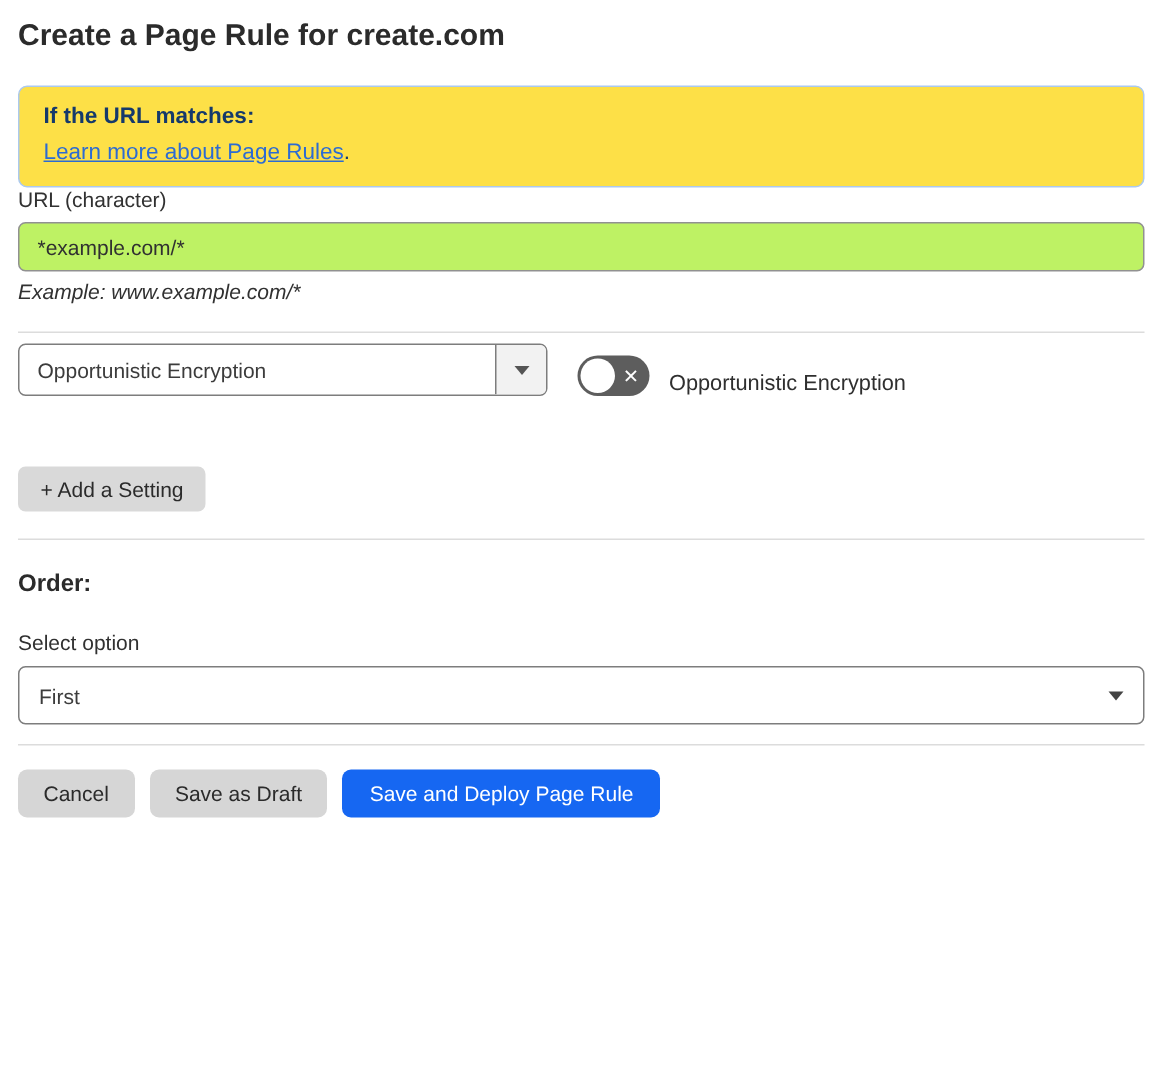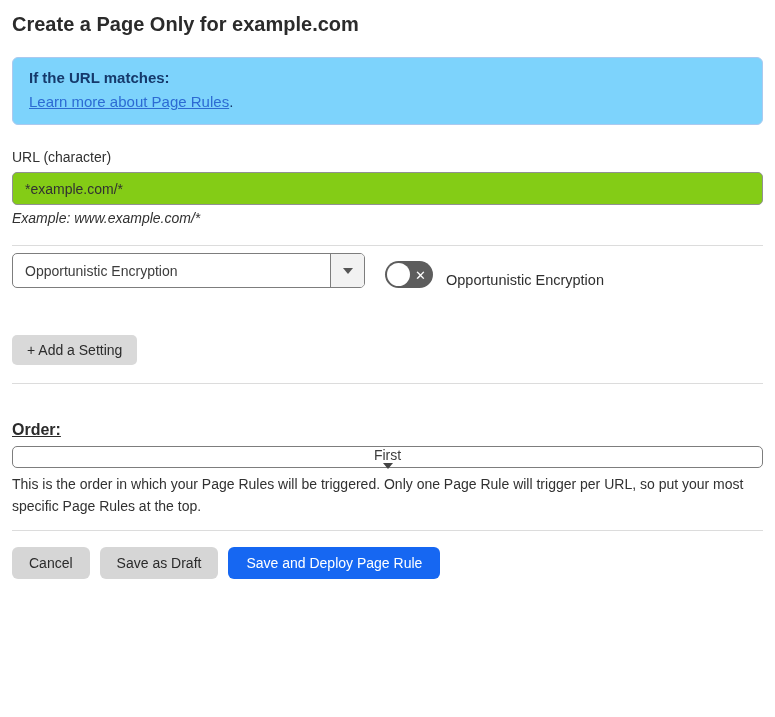--- a/index.html
+++ b/index.html
@@ -11,43 +11,42 @@
     overflow: hidden;
   }
   .page { padding: 10px 12px 0 12px; }
 
   .page-title {
     font-size: 20px; font-weight: 700; color: #2b2b2b;
     line-height: 28px; margin-bottom: 19px;
   }
 
   .info-box {
-    background: #7dd3fc;
+    background: #fde047;
     border: 1px solid #abc9ef;
     border-radius: 6px;
     padding: 8px 16px 10px 16px;
     color: #15396b;
     font-size: 15px;
     line-height: 24px;
-    margin-bottom: 24px;
   }
   .info-box .info-heading { font-weight: 700; }
   .info-box .info-body { max-width: 700px; }
   .info-box a {
     color: #2c6bd3; text-decoration: underline; cursor: pointer;
   }
 
   .field-label { font-size: 14px; line-height: 17px; color: #313131; margin-bottom: 6px; }
 
   .text-input {
     display: block; width: 100%; height: 33px;
     border: 1px solid #919191; border-radius: 5px;
     padding: 0 12px; font-size: 14px; color: #313131;
     font-family: "Liberation Sans", sans-serif;
-    background: #84cc16; outline: none;
+    background: #bef264; outline: none;
   }
   .field-helper { font-size: 14px; line-height: 17px; margin-top: 5px; color: #313131; font-style: italic; }
 
   .divider { border: none; border-top: 1px solid #dcdcdc; margin: 18px 0 0 0; }
 
   .section-heading {
     font-size: 16px; font-weight: 700; color: #2b2b2b;
     line-height: 19px; margin-top: 18px;
   }
 
@@ -98,52 +97,51 @@
   .btn {
     font-family: "Liberation Sans", sans-serif;
     font-size: 14px; border: none; border-radius: 5px;
     cursor: pointer; color: #2b2b2b;
   }
   .add-setting-btn {
     margin-top: 47px;
     background: #d9d9d9; height: 30px; padding: 0 15px;
   }
 
-  .order-heading { margin-top: 36px; text-decoration: underline; }
+  .order-heading { margin-top: 20px; }
   .order-label { margin-top: 21px; }
 
   .select-box {
-    width: 100%; height: 22px;
+    width: 100%; height: 39px;
     border: 1px solid #7d7d7d; border-radius: 5px;
     background: #fff; display: flex; align-items: center;
     justify-content: space-between; padding: 0 13px;
     font-size: 14px; color: #3c3c3c; cursor: pointer;
     margin-top: 7px;
-    flex-direction: column;
   }
   .select-box .caret-down { border-top-color: #444; }
 
   .order-helper { font-size: 14px; line-height: 22px; max-width: 740px; margin-top: 5px; }
 
   .footer-divider { margin-top: 13px; }
   .footer {
     display: flex; align-items: center; gap: 10px; margin-top: 16px;
   }
   .footer .btn { height: 32px; border-radius: 6px; }
   .cancel-btn, .draft-btn { background: #d6d6d6; padding: 0 17px; }
   .primary-btn {
     background: #1667f2; color: #ffffff; padding: 0 18px;
   }
 </style>
 </head>
 <body>
 
 <div class="page">
 
-  <h1 class="page-title">Create a Page Only for example.com</h1>
+  <h1 class="page-title">Create a Page Rule for create.com</h1>
 
   <div class="info-box">
     <div class="info-heading">If the URL matches:</div>
     <div><a href="#">Learn more about Page Rules</a><span>.</span></div>
   </div>
 
   <div class="field-label">URL (character)</div>
   <input type="text" class="text-input" value="*example.com/*" style="">
   <div class="field-helper">Example: www.example.com/*</div>
 
@@ -164,27 +162,27 @@
     </div>
     <div class="toggle-label">Opportunistic Encryption</div>
   </div>
 
   <button class="btn add-setting-btn">+ Add a Setting</button>
 
   <hr class="divider">
 
   <h2 class="section-heading order-heading">Order:</h2>
 
+  <div class="field-label order-label">Select option</div>
 
   <div class="select-box">
     <span>First</span>
     <span class="caret-down"></span>
   </div>
 
-  <div class="order-helper">This is the order in which your Page Rules will be triggered. Only one Page Rule will trigger per URL, so put your most specific Page Rules at the top.</div>
 
   <hr class="divider footer-divider">
 
   <div class="footer">
     <button class="btn cancel-btn">Cancel</button>
     <button class="btn draft-btn">Save as Draft</button>
     <button class="btn primary-btn">Save and Deploy Page Rule</button>
   </div>
 
 </div>

